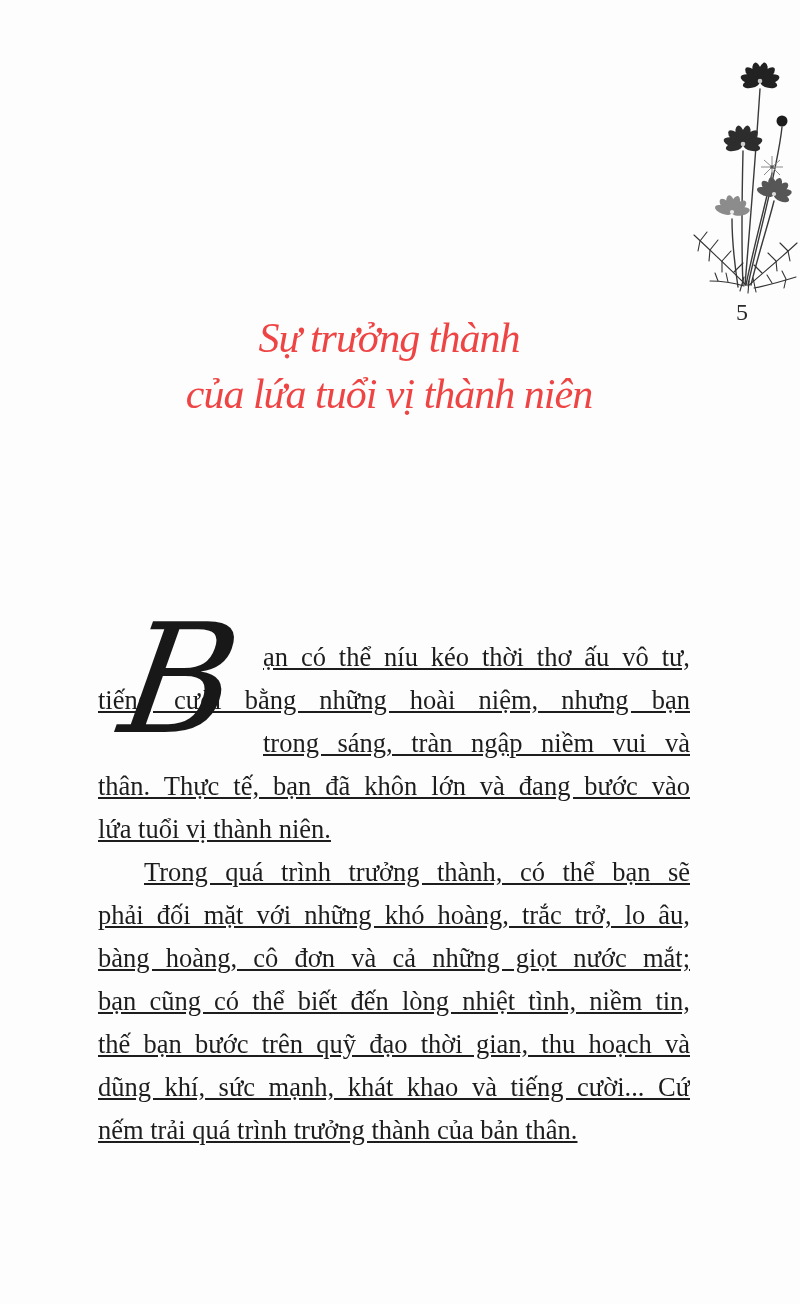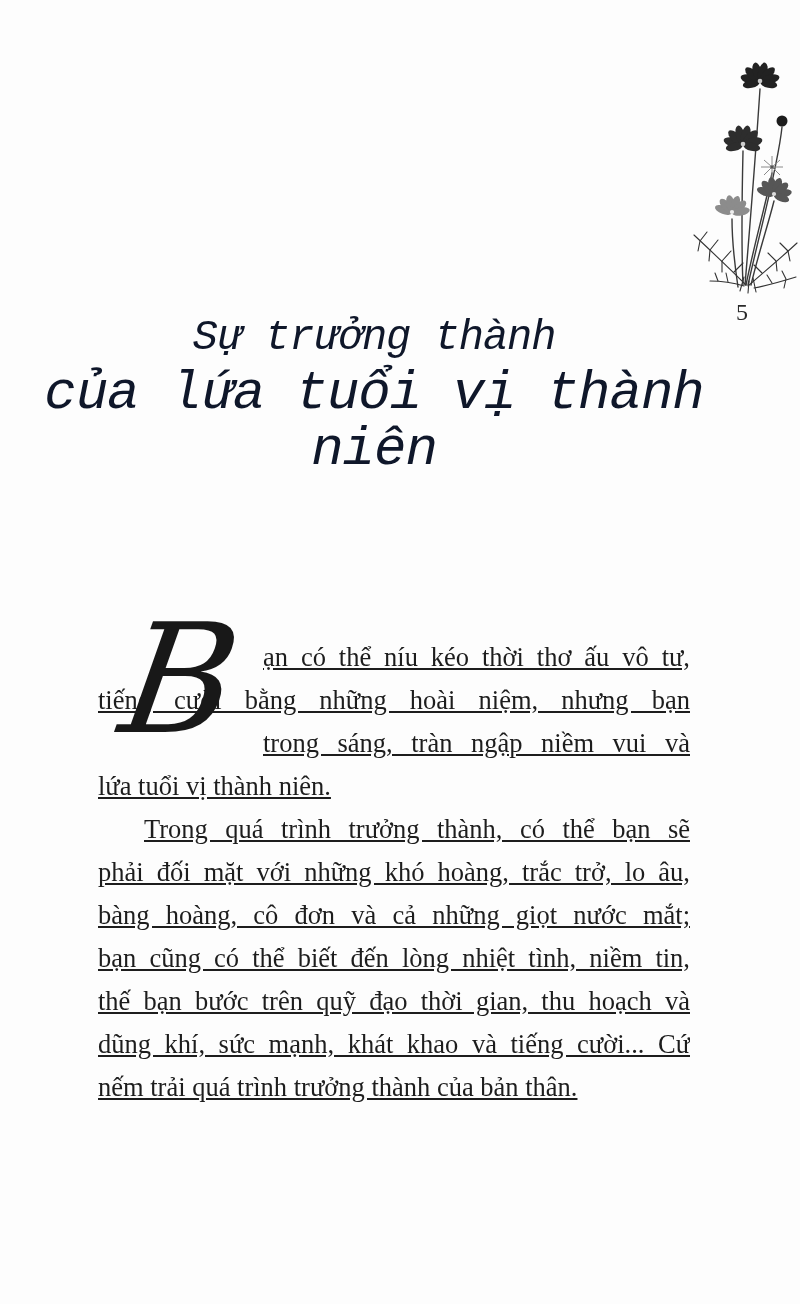--- a/index.html
+++ b/index.html
@@ -7,26 +7,26 @@
     position:relative;width:800px;height:1304px;background:#fdfdfd;
     overflow:hidden;font-family:"Liberation Serif","DejaVu Serif",serif;
     color:#1d1d1d;margin:0 auto;
   }
   .flower{position:absolute;left:688px;top:45px;}
   .page-number{
     position:absolute;left:720px;top:299px;width:44px;text-align:center;
     font-size:24px;color:#2a2a2a;
   }
   .title{
-    position:absolute;left:18px;top:310px;width:712px;text-align:center;
-    font-family:Liberation Mono, monospace;font-style:italic;
-    color:#0f172a;letter-spacing:-1px;
+    position:absolute;left:33px;top:310px;width:712px;text-align:center;
+    font-family:Liberation Serif, serif;font-style:italic;
+    color:#ef4444;letter-spacing:-1px;
   }
   .title-line1{font-size:42px;line-height:56px;}
-  .title-line2{font-size:54px;line-height:56px;text-align:center;}
+  .title-line2{font-size:42px;line-height:56px;text-align:center;}
   .body-text{
     position:absolute;left:98px;top:636px;width:592px;
     font-size:26.5px;color:#1d1d1d;
   }
   .line{
     height:43px;line-height:43px;overflow:hidden;
     text-align:justify;text-align-last:justify;text-decoration:underline;
   }
   .line.l-last{text-align:left;text-align-last:left;}
   .line.l-drop{padding-left:165px;}
@@ -124,20 +124,21 @@
     <div class="title-line1">Sự trưởng thành</div>
     <div class="title-line2">của lứa tuổi vị thành niên</div>
   </div>
 
   <div class="body-text">
     <span class="dropcap">B</span>
 
     <div class="line l-drop">ạn có thể níu kéo thời thơ ấu vô tư,</div>
     <div class="line">tiếng cười bằng những hoài niệm, nhưng bạn</div>
     <div class="line l-drop">trong sáng, tràn ngập niềm vui và</div>
+    <div class="line">thân. Thực tế, bạn đã khôn lớn và đang bước vào</div>
     <div class="line l-last">lứa tuổi vị thành niên.</div>
 
     <div class="line l-indent">Trong quá trình trưởng thành, có thể bạn sẽ</div>
     <div class="line">phải đối mặt với những khó hoàng, trắc trở, lo âu,</div>
     <div class="line">bàng hoàng, cô đơn và cả những giọt nước mắt;</div>
     <div class="line">bạn cũng có thể biết đến lòng nhiệt tình, niềm tin,</div>
     <div class="line">thế bạn bước trên quỹ đạo thời gian, thu hoạch và</div>
     <div class="line">dũng khí, sức mạnh, khát khao và tiếng cười... Cứ</div>
     <div class="line l-last">nếm trải quá trình trưởng thành của bản thân.</div>
   </div>

